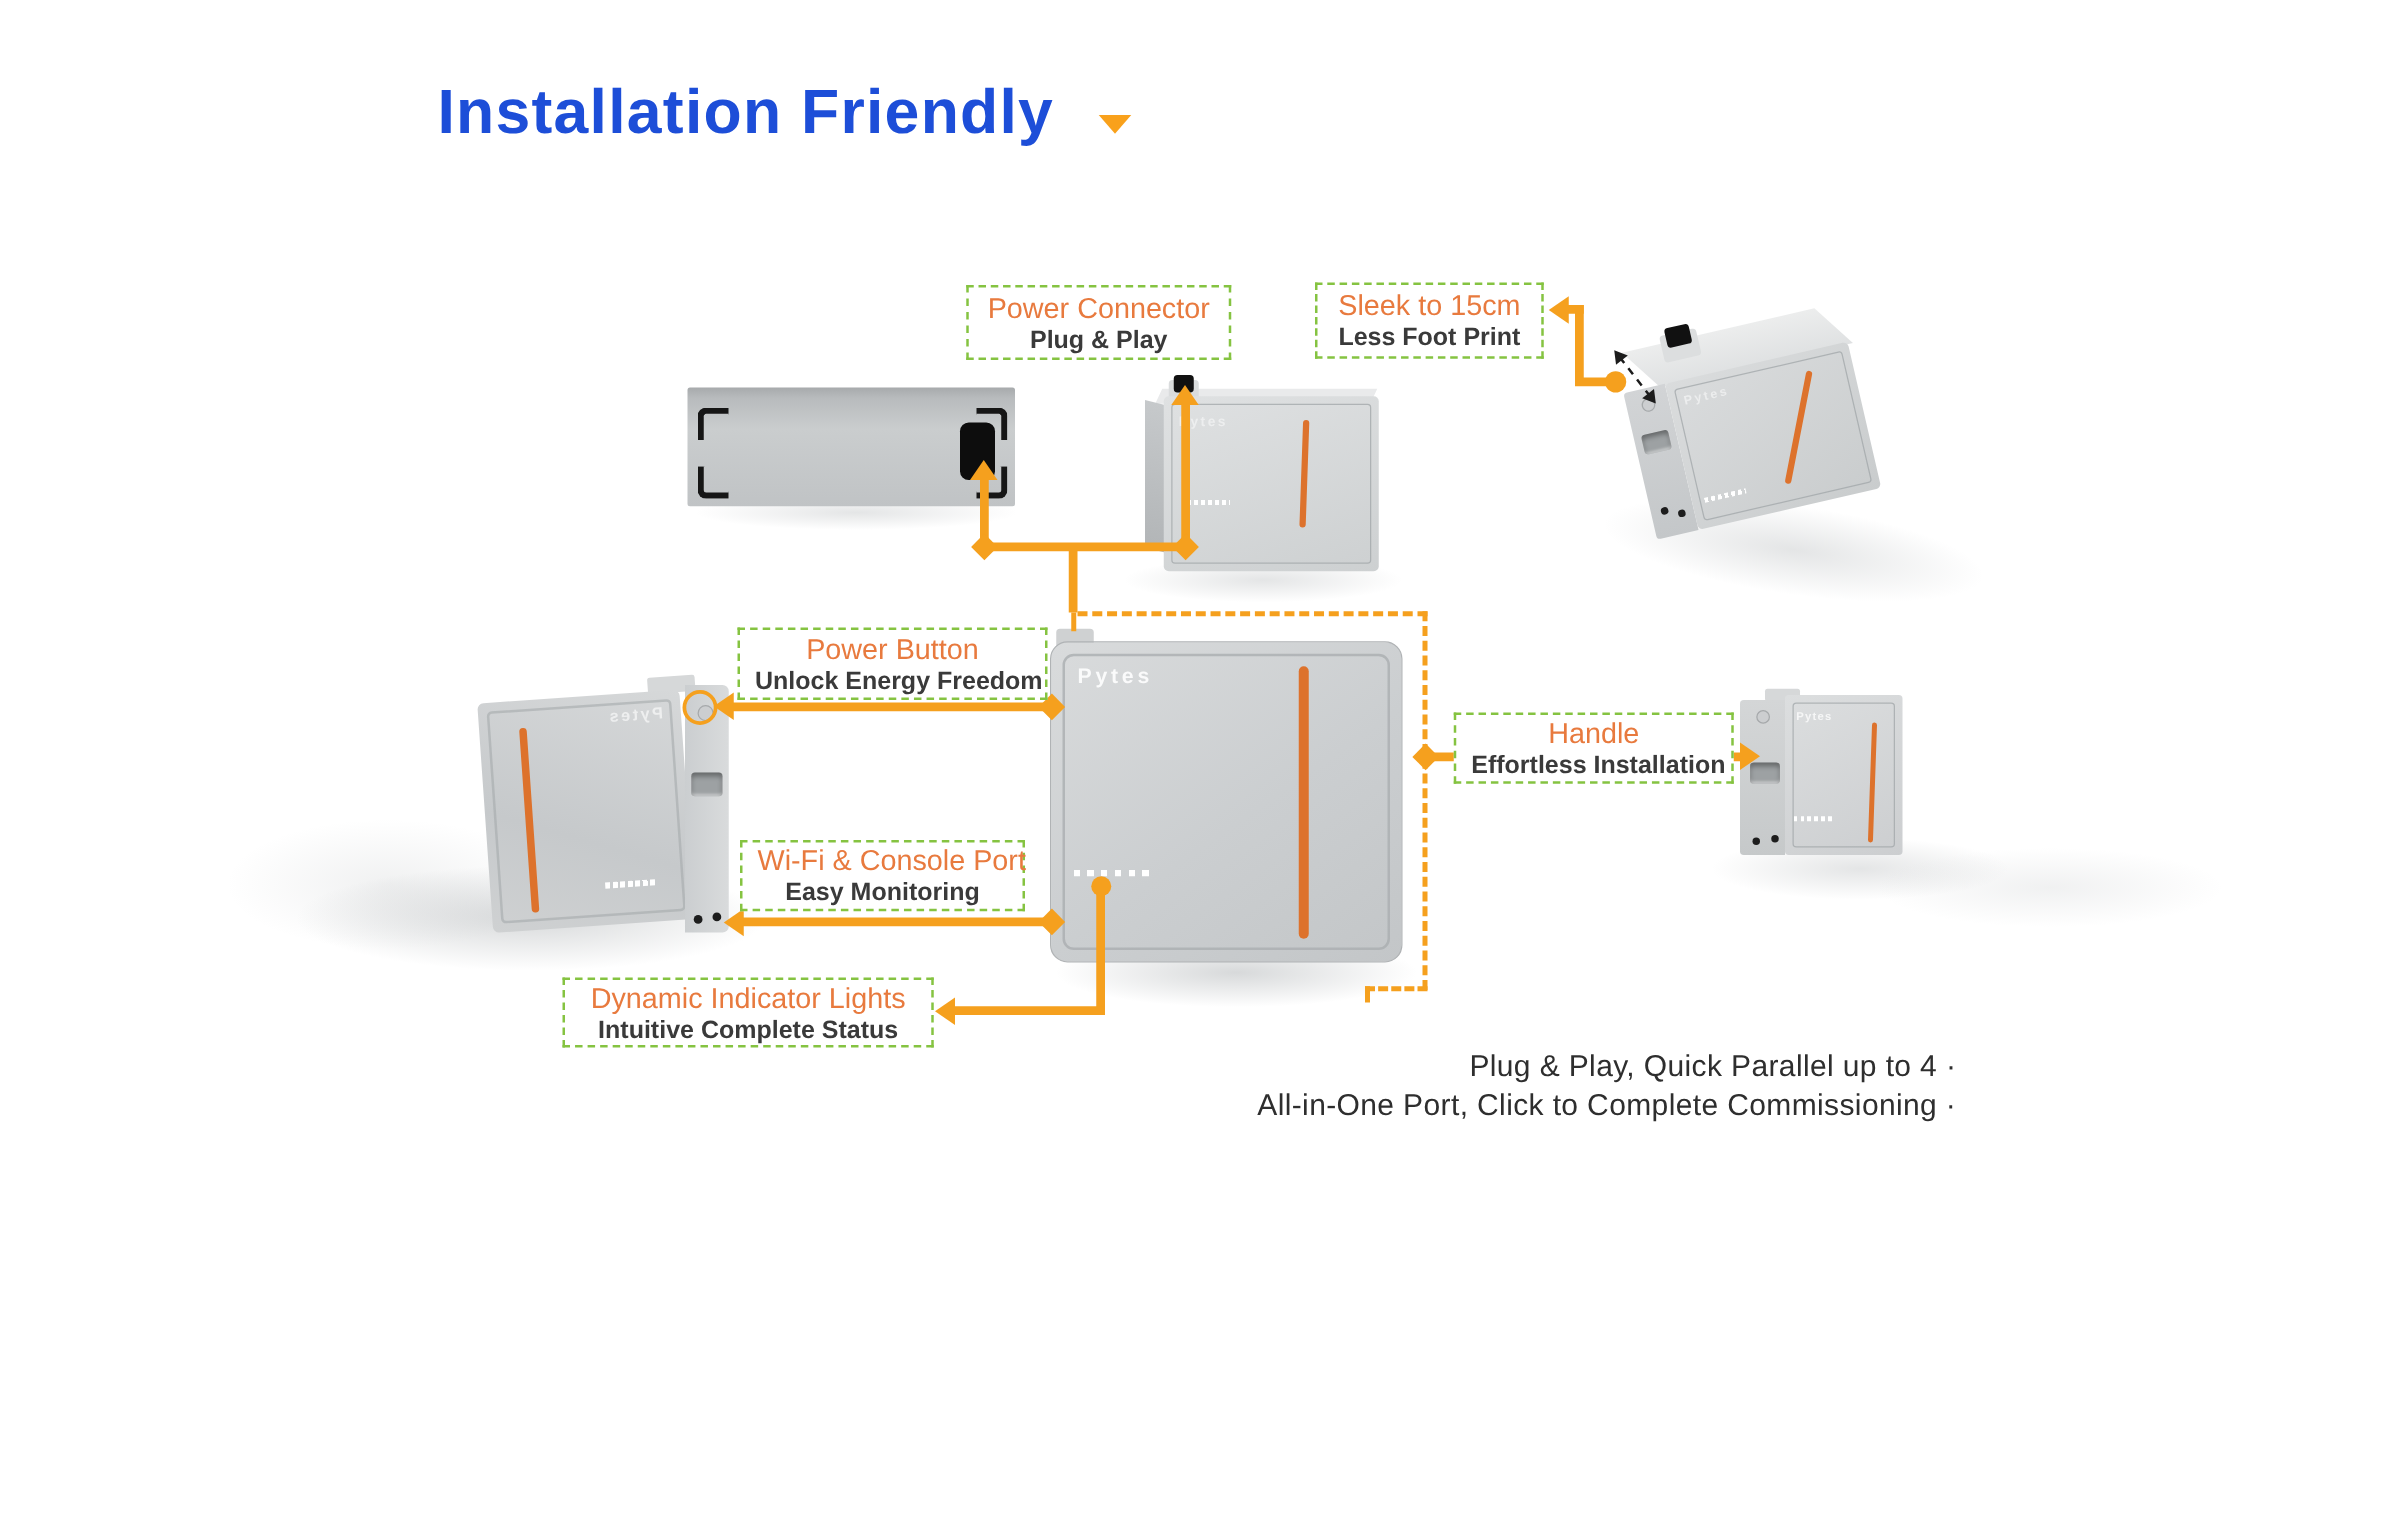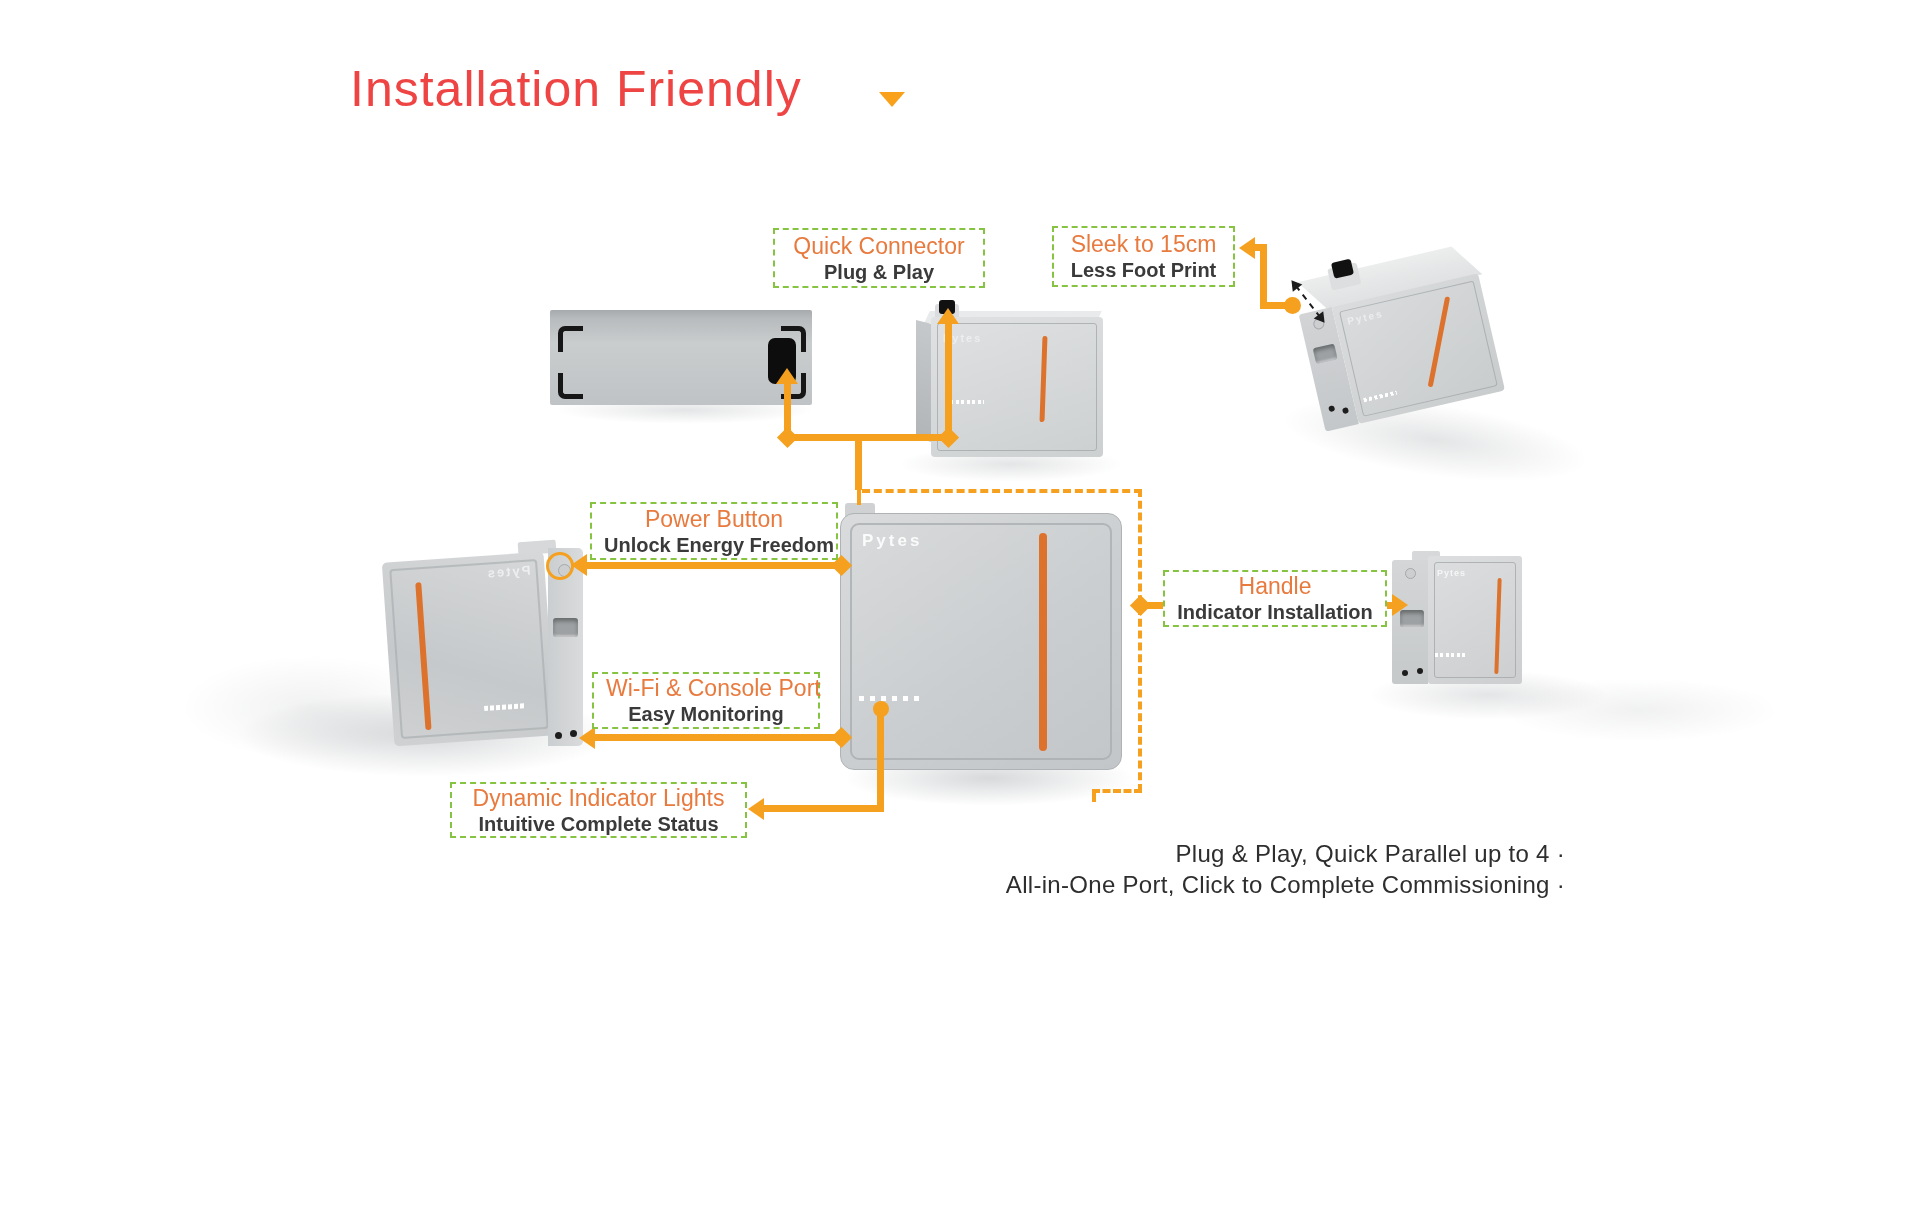--- a/index.html
+++ b/index.html
@@ -1,22 +1,22 @@
 <!DOCTYPE html>
 <html><head>
 <meta charset="utf-8">
 <style>
   html,body{margin:0;padding:0;background:#fff;}
   .stage{position:relative;width:1920px;height:1216px;background:#fff;overflow:hidden;
          font-family:"Liberation Sans", sans-serif;}
   .abs{position:absolute;}
 
   
-  .page-title{position:absolute;left:350px;top:60px;font-size:50px;font-weight:normal;
-              color:#ef4444;letter-spacing:1px;}
+  .page-title{position:absolute;left:350px;top:60px;font-size:50px;font-weight:bold;
+              color:#1d4ed8;letter-spacing:1px;}
   .dropdown{position:absolute;left:879px;top:92px;width:0;height:0;
             border-left:13px solid transparent;border-right:13px solid transparent;
             border-top:15px solid #F9A11B;}
 
   
   .shadow{position:absolute;border-radius:50%;pointer-events:none;}
   .s35{background:radial-gradient(ellipse at center, rgba(150,155,158,.38) 0%, rgba(150,155,158,0) 70%);}
   .s25{background:radial-gradient(ellipse at center, rgba(150,155,158,.26) 0%, rgba(150,155,158,0) 70%);}
   .s12{background:radial-gradient(ellipse at center, rgba(150,155,158,.14) 0%, rgba(150,155,158,0) 70%);}
 
@@ -216,37 +216,37 @@
   <div class="oline" style="left:1140px;top:602px;width:252px;height:7px;"></div>
   <div class="ah ah-right" style="left:1392px;top:594px;"></div>
 
   <div class="ah ah-left" style="left:1239px;top:237px;"></div>
   <div class="oline" style="left:1254px;top:244px;width:13px;height:7px;"></div>
   <div class="oline" style="left:1260px;top:244px;width:7px;height:62px;"></div>
   <div class="oline" style="left:1260px;top:302px;width:30px;height:7px;"></div>
   <div class="odot" style="left:1284px;top:297px;width:17px;height:17px;"></div>
 
   <div class="callout t-center" style="left:773px;top:228px;width:212px;height:60px;">
-    <div class="c-title">Quick Connector</div>
+    <div class="c-title">Power Connector</div>
     <div class="c-sub">Plug &amp; Play</div>
   </div>
 
   <div class="callout t-right" style="left:1052px;top:226px;width:183px;height:61px;">
     <div class="c-title">Sleek to 15cm</div>
     <div class="c-sub">Less Foot Print</div>
   </div>
 
   <div class="callout t-left" style="left:590px;top:502px;width:248px;height:58px;">
     <div class="c-title">Power Button</div>
     <div class="c-sub">Unlock Energy Freedom</div>
   </div>
 
   <div class="callout t-right" style="left:1163px;top:570px;width:224px;height:57px;">
     <div class="c-title">Handle</div>
-    <div class="c-sub">Indicator Installation</div>
+    <div class="c-sub">Effortless Installation</div>
   </div>
 
   <div class="callout t-left" style="left:592px;top:672px;width:228px;height:57px;">
     <div class="c-title">Wi-Fi &amp; Console Port</div>
     <div class="c-sub">Easy Monitoring</div>
   </div>
 
   <div class="callout t-right" style="left:450px;top:782px;width:297px;height:56px;">
     <div class="c-title">Dynamic Indicator Lights</div>
     <div class="c-sub">Intuitive Complete Status</div>

